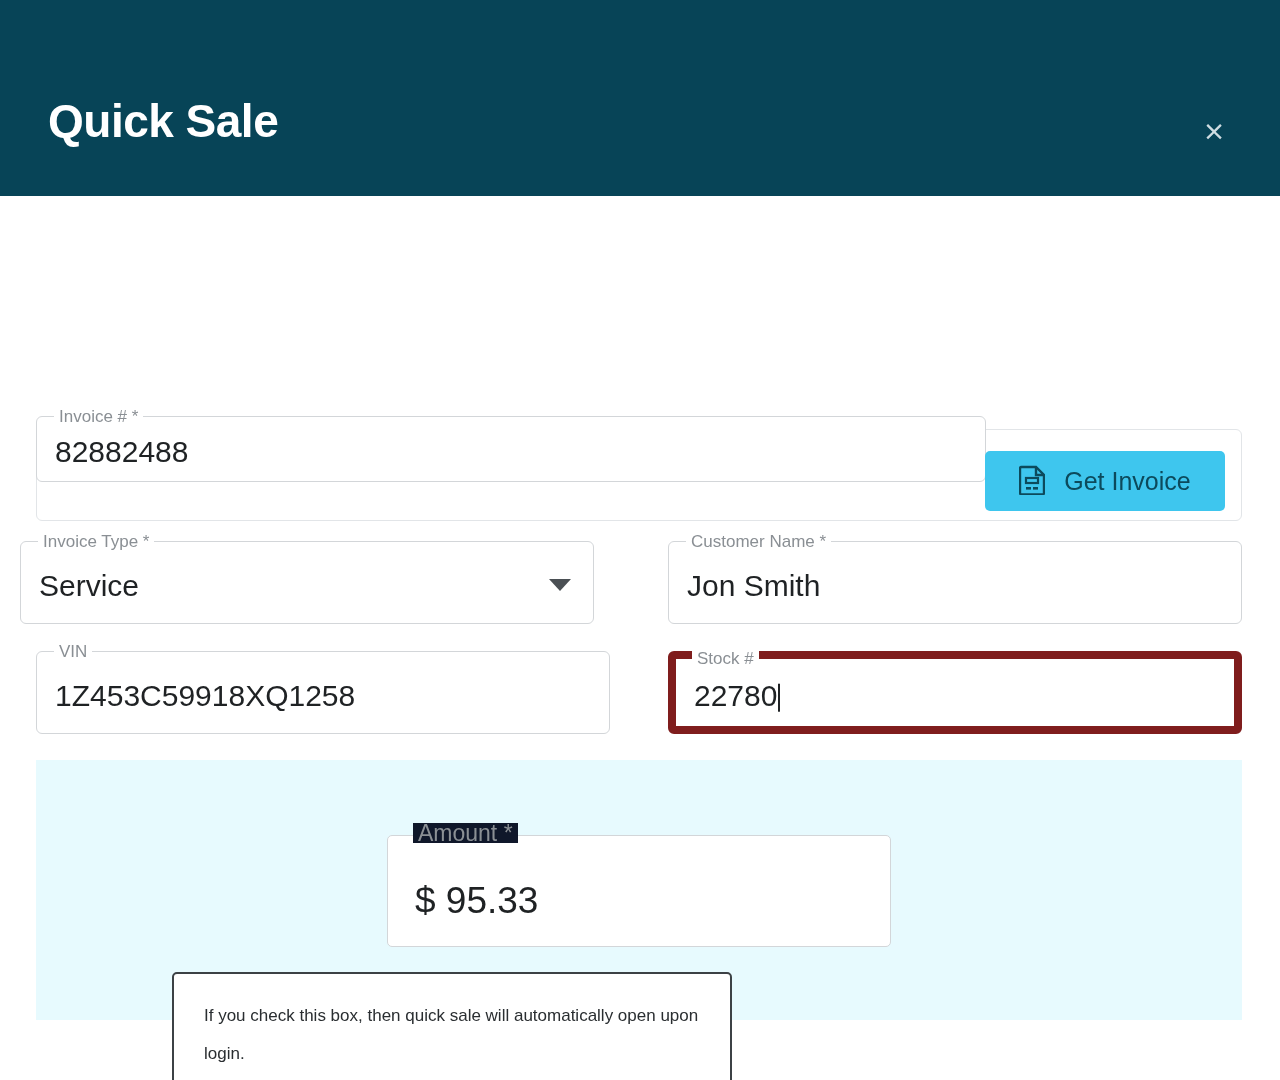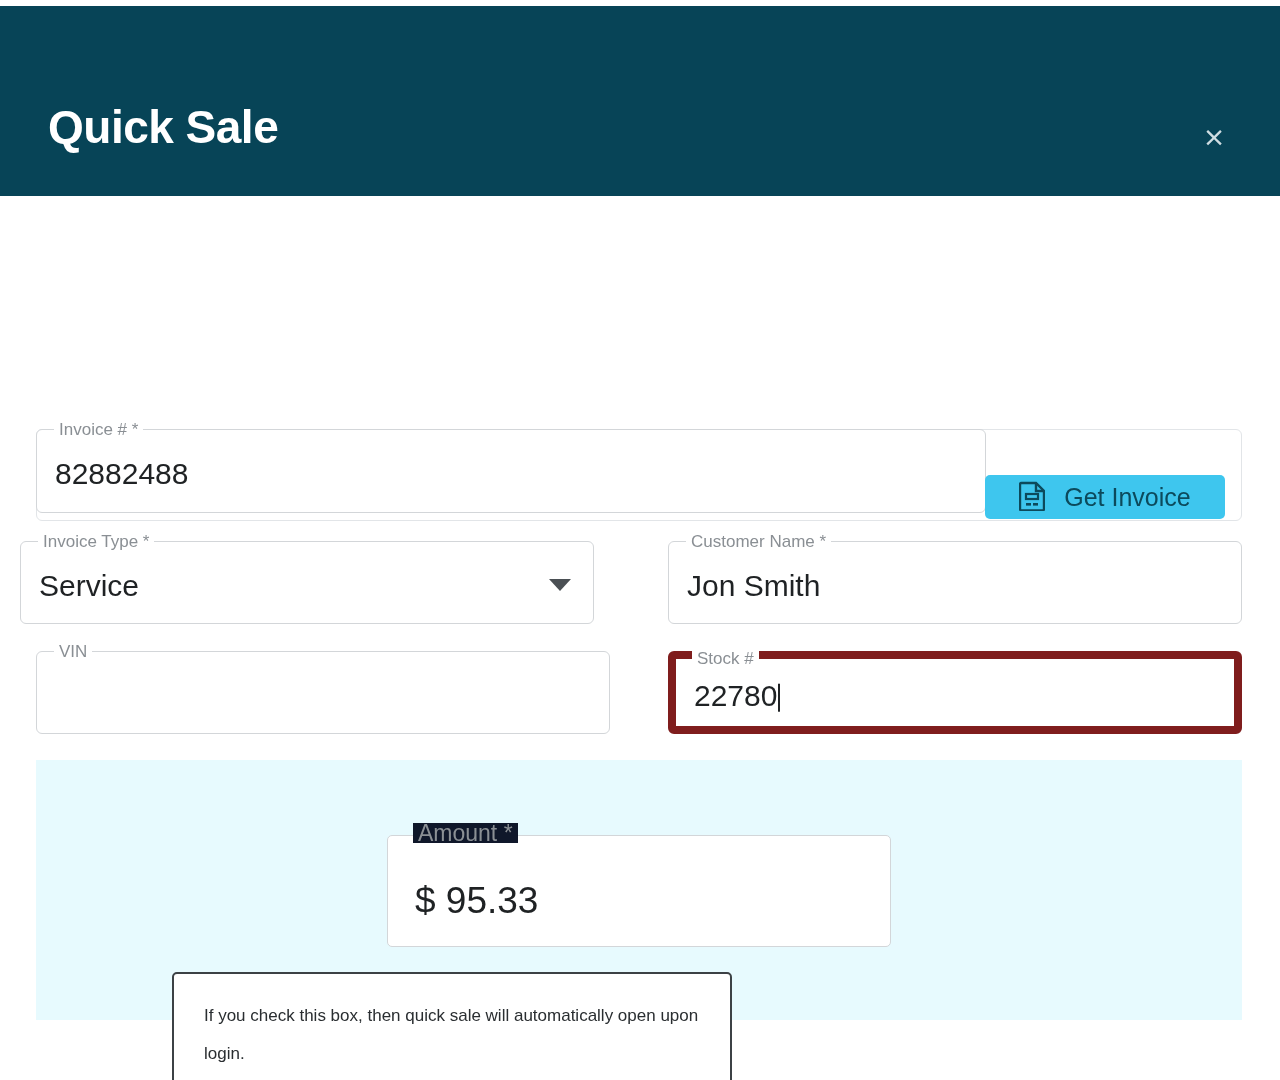--- a/index.html
+++ b/index.html
@@ -11,21 +11,20 @@
     overflow: hidden;
   }
 
   #app { position: relative; width: 1280px; height: 1080px; background: #fff; }
 
   
   .dialog-header {
     position: absolute; left: 0; top: 0;
     width: 1280px; height: 196px;
     background: #074457;
-    margin-top: 6px;
   }
   .dialog-title {
     position: absolute; left: 48px; top: 98px;
     font-size: 46px; font-weight: bold; color: #ffffff;
     letter-spacing: -0.5px; line-height: 1;
   }
   .close-icon {
     position: absolute; left: 1196px; top: 112px;
     width: 36px; height: 36px;
     display: flex; align-items: center; justify-content: center;
@@ -71,28 +70,28 @@
     cursor: pointer;
   }
 
   
   #invoice-card {
     position: absolute; left: 36px; top: 233px;
     width: 1206px; height: 92px;
     border: 1px solid #e2e5e8; border-radius: 6px;
     background: #fff;
   }
-  #invoice-field { left: 36px; top: 233px; width: 950px; height: 84px; }
+  #invoice-field { left: 36px; top: 220px; width: 950px; height: 66px; }
 
   #get-invoice-button {
     position: absolute; left: 985px; top: 255px;
-    width: 240px; height: 44px;
+    width: 240px; height: 60px;
     background: #3ec6ee; border: none; border-radius: 5px;
     display: flex; align-items: center; justify-content: center; gap: 19px;
-    cursor: pointer; padding: 0; margin-top: 24px;
+    cursor: pointer; padding: 0;
   }
   #get-invoice-button .label {
     font-size: 25px; color: #0c4a5c; font-weight: 500;
     font-family: "Liberation Sans", sans-serif;
   }
 
   #invoice-type-field  { left: 20px;  top: 345px;  width: 574px; height: 83px; }
   #customer-name-field { left: 668px; top: 345px;  width: 574px; height: 83px; }
   #vin-field           { left: 36px;  top: 455px;  width: 574px; height: 83px; }
   #stock-field         { left: 668px; top: 455px;  width: 574px; height: 83px; }
@@ -166,20 +165,21 @@
       <div class="select-arrow"></div>
     </div>
 
     <div class="field" id="customer-name-field">
       <div class="field-label">Customer Name *</div>
       <div class="field-value">Jon Smith</div>
     </div>
 
     <div class="field" id="vin-field">
       <div class="field-label">VIN</div>
+      <div class="field-value">1Z453C59918XQ1258</div>
     </div>
 
     <div class="field focused" id="stock-field">
       <div class="field-label">Stock #</div>
       <div class="field-value"><span>22780</span><span class="caret"></span></div>
     </div>
 
     <div id="amount-panel"></div>
 
     <div class="field" id="amount-field">

